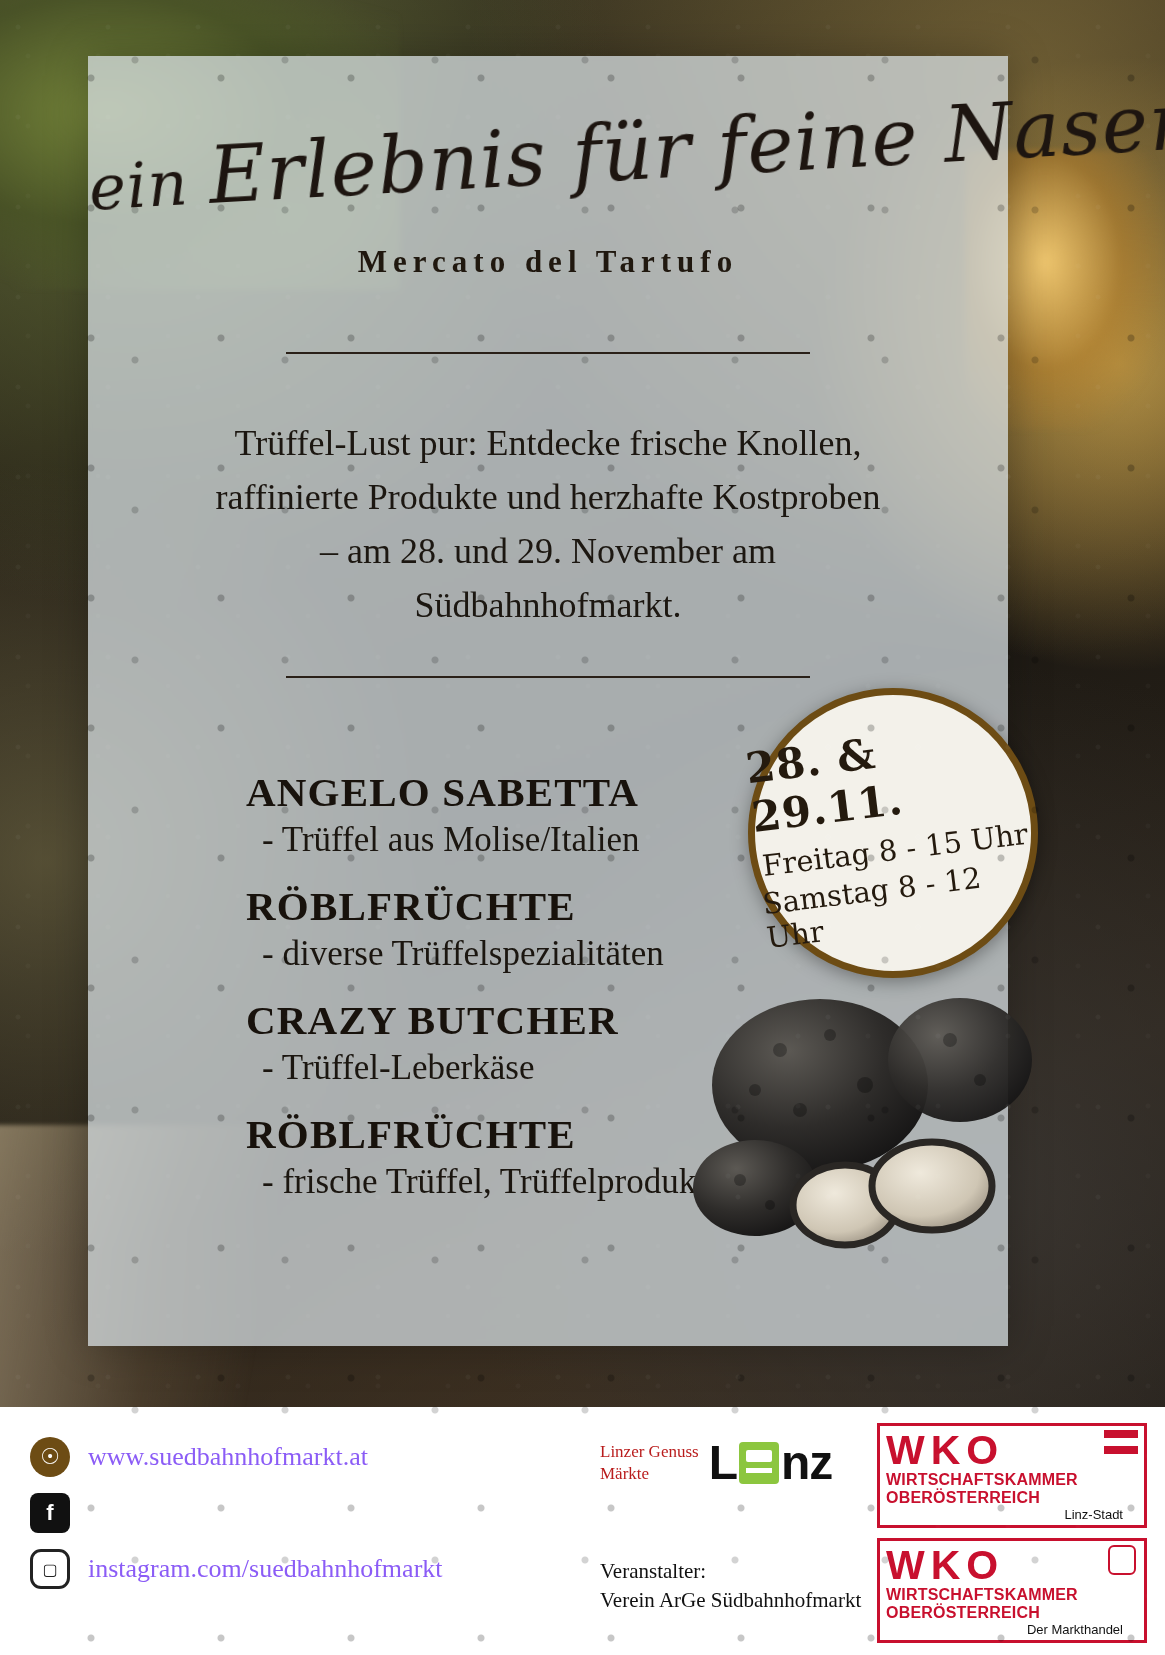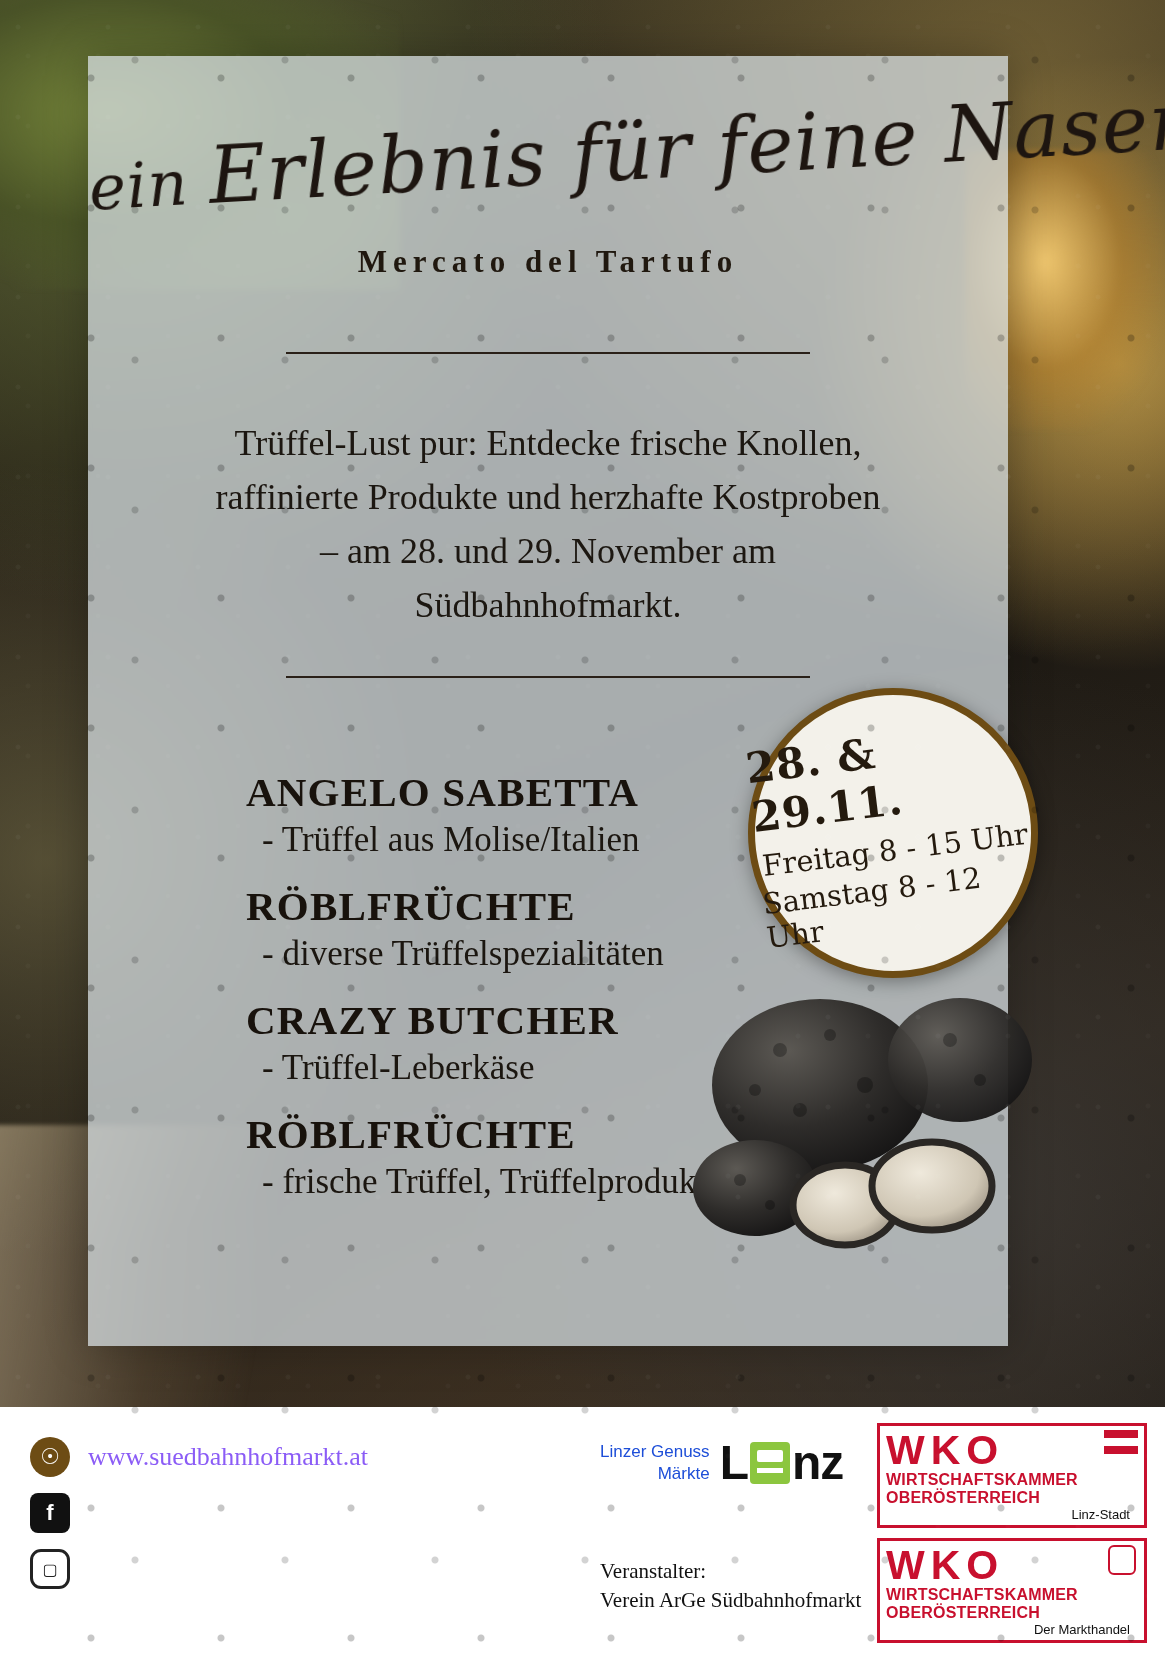--- a/index.html
+++ b/index.html
@@ -188,22 +188,22 @@
     background: #fff; border: 3px solid #222; border-radius: 11px;
     color: #222; font-size: 16px;
   }
   .c-text { font-size: 26px; color: #8b5cf6; font-family: "Liberation Serif", serif; }
 
   .lgm {
     position: absolute; left: 600px; top: 28px;
     display: flex; align-items: center; gap: 10px;
   }
   .lgm-txt {
-    text-align: right; font-size: 17px; line-height: 1.25;
-    font-family: Liberation Sans, sans-serif; color: #1d4ed8;
+    font-size: 17px; line-height: 1.25;
+    font-family: Liberation Serif, serif; color: #b91c1c;
   }
   .lgm-linz {
     font-family: "Liberation Sans", sans-serif;
     font-size: 48px; font-weight: bold; letter-spacing: -1px; color: #111;
     display: flex; align-items: center;
   }
   .tram {
     width: 40px; height: 42px; background: #8cc63f;
     border-radius: 4px; margin: 0 2px; position: relative;
   }
@@ -217,21 +217,21 @@
 
   .organizer {
     position: absolute; left: 600px; top: 150px; width: 280px;
     text-align: left; font-size: 21px; line-height: 1.4; color: #111;
   }
 
   .wko-wrap { position: absolute; right: 18px; top: 16px; width: 270px; }
   .wko {
     border: 3px solid #c8102e;
     margin-bottom: 10px;
-    padding: 4px 14px 3px 6px;
+    padding: 4px 21px 3px 6px;
     background: #fff;
     position: relative;
   }
   .wko-letters {
     font-family: "Liberation Sans", sans-serif;
     font-weight: bold; font-size: 41px; letter-spacing: 6px;
     color: #c8102e; line-height: 1; display: flex; align-items: center;
   }
   .wko-sub {
     font-family: "Liberation Sans", sans-serif;
@@ -335,20 +335,21 @@
     <div class="contact">
       <div class="contact-row">
         <span class="c-icon c-globe">☉</span>
         <span class="c-text">www.suedbahnhofmarkt.at</span>
       </div>
       <div class="contact-row">
         <span class="c-icon c-fb">f</span>
       </div>
       <div class="contact-row">
         <span class="c-icon c-ig">▢</span>
+        <span class="c-text">instagram.com/suedbahnhofmarkt</span>
       </div>
     </div>
 
     <div class="lgm">
       <div class="lgm-txt">
         <div>Linzer Genuss</div>
         <div>Märkte</div>
       </div>
       <div class="lgm-linz">
         <span>L</span>

